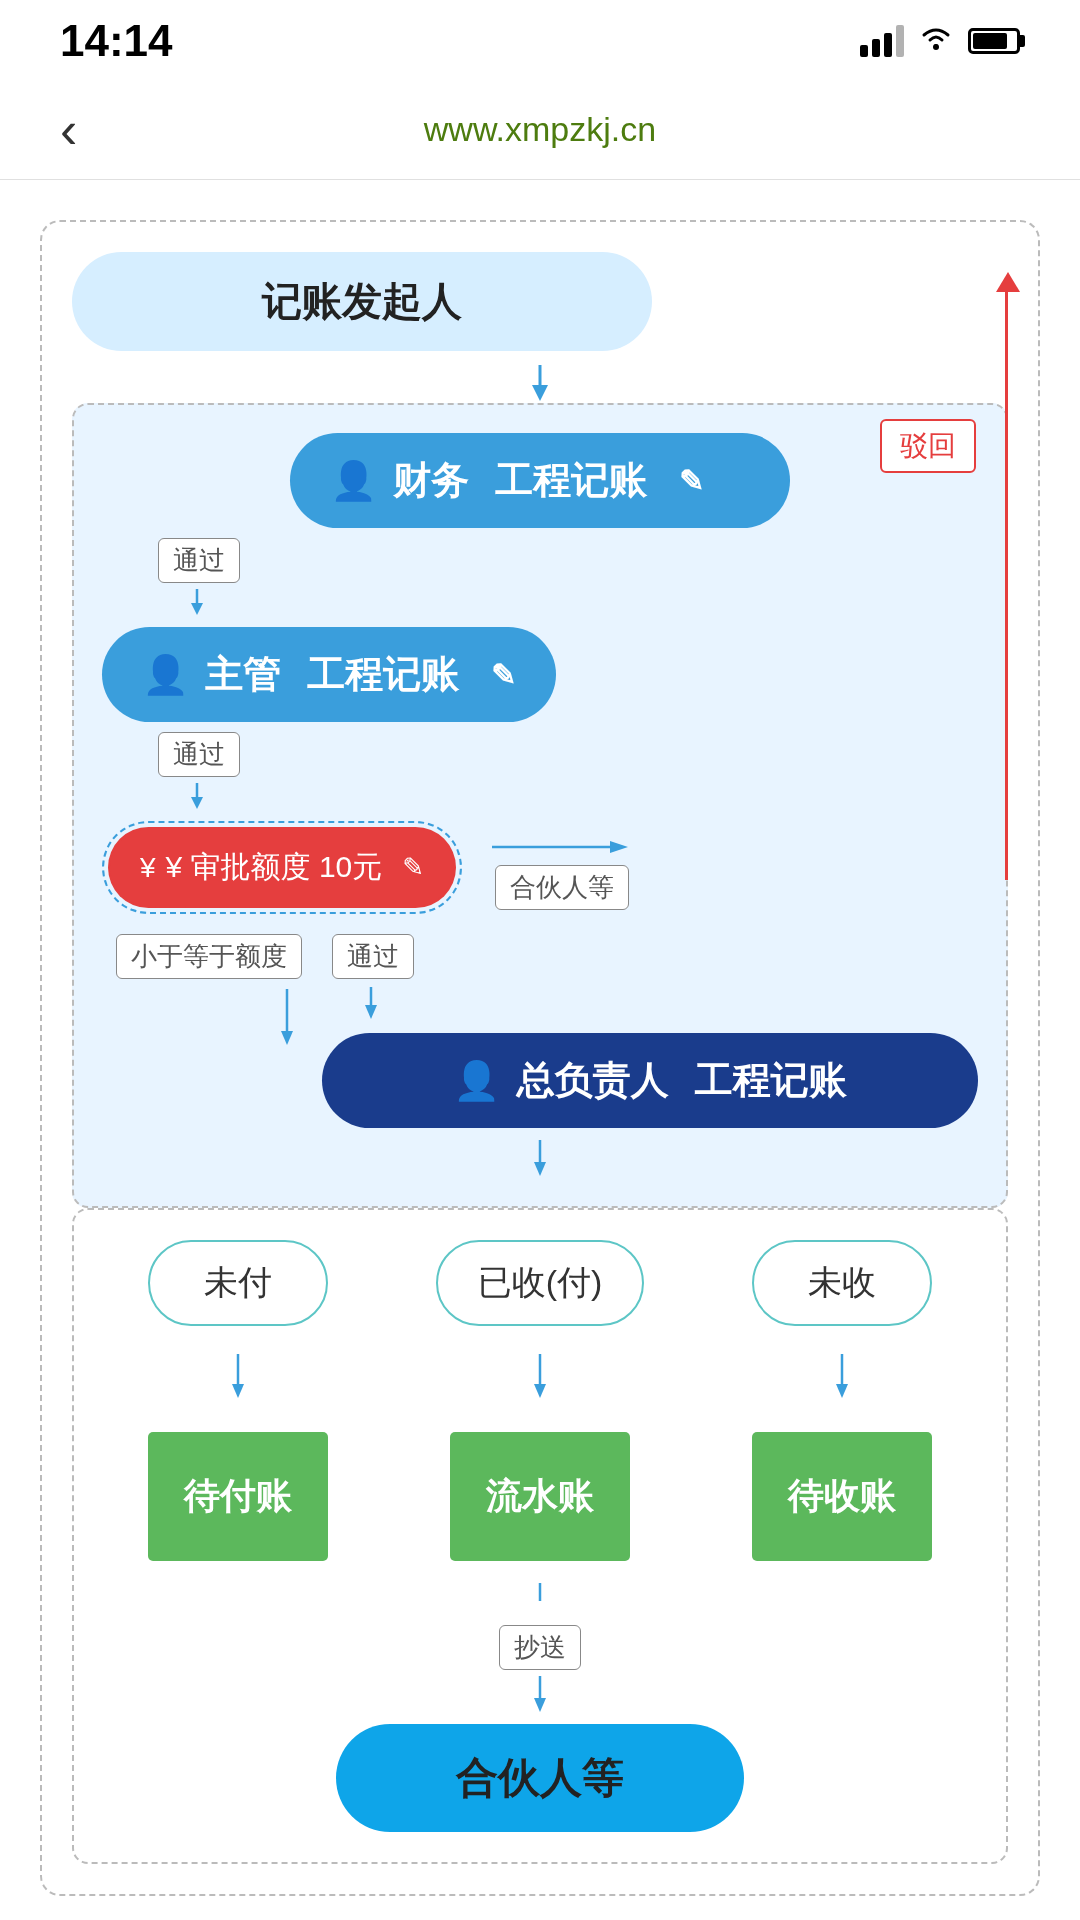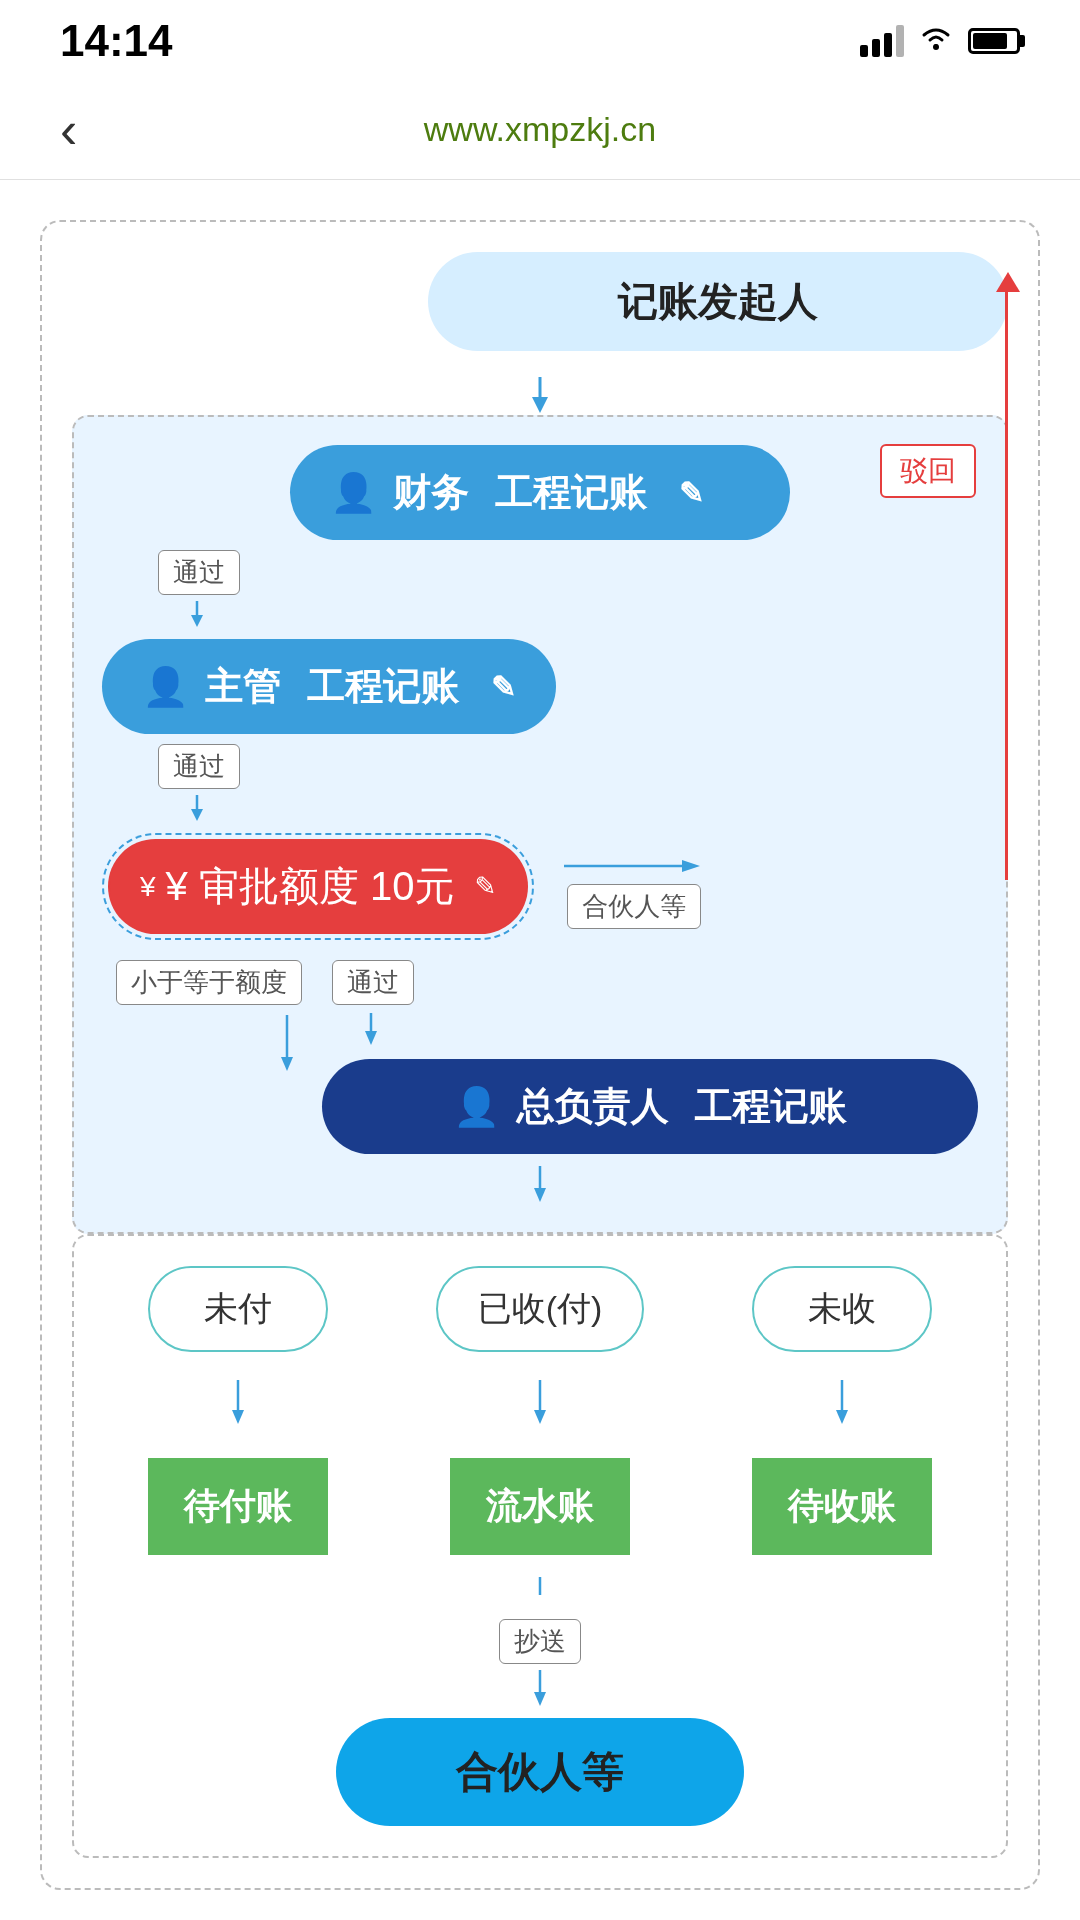--- a/index.html
+++ b/index.html
@@ -107,22 +107,22 @@
     .outer-box {
       border: 2px dashed #bbb;
       border-radius: 20px;
       padding: 30px;
       background: #fff;
     }
 
     
     .initiator-row {
       display: flex;
-      justify-content: flex-end;
-      margin-bottom: 24px;
+      justify-content: flex-start;
+      margin-bottom: 12px;
     }
     .initiator-pill {
       background: #d6eeff;
       border-radius: 60px;
       padding: 22px 100px;
       font-size: 40px;
       font-weight: 700;
       color: #222;
       min-width: 580px;
       text-align: center;
@@ -226,22 +226,22 @@
       border-radius: 60px;
       padding: 18px 40px;
       font-size: 34px;
       color: #333;
       background: #fff;
       min-width: 180px;
       text-align: center;
     }
     .output-green-box {
       background: #5cb85c;
-      border-radius: 0;
-      padding: 24px 30px;
+      border-radius: 5px;
+      padding: 40px 30px;
       font-size: 36px;
       color: #fff;
       font-weight: 600;
       min-width: 180px;
       text-align: center;
     }
 
     
     .info-row {
       display: flex;
@@ -357,21 +357,21 @@
         <svg width="30" height="30" viewBox="0 0 30 30">
           <line x1="15" y1="2" x2="15" y2="22" stroke="#3a9edc" stroke-width="2.5"></line>
           <polygon points="15,28 9,16 21,16" fill="#3a9edc"></polygon>
         </svg>
       </div>
 
       <div style="display:flex; align-items:center; gap:30px; margin-bottom:10px;">
         <div class="amount-outer">
           <div class="amount-pill">
             <span style="font-size:28px;">¥</span>
-            <span style="font-size:40px;text-align:center;">¥ 审批额度 10元</span>
+            <span style="font-size:30px;text-align:center;">¥ 审批额度 10元</span>
             <span style="margin-left:10px; font-size:26px;">✎</span>
           </div>
         </div>
         <div style="display:flex; flex-direction:column; align-items:center;">
 
           <div style="display:flex; align-items:center; margin-bottom:6px;">
             <svg width="140" height="24" viewBox="0 0 140 24">
               <line x1="0" y1="12" x2="120" y2="12" stroke="#3a9edc" stroke-width="2.5"></line>
               <polygon points="136,12 118,6 118,18" fill="#3a9edc"></polygon>
             </svg>
@@ -402,21 +402,21 @@
           </div>
 
           <div class="role-pill-dark">
             <span>👤</span>
             <span>总负责人</span>
             <span style="margin-left:10px;">工程记账</span>
           </div>
         </div>
       </div>
 
-      <div style="position:absolute; right:30px; top:27px; display:flex; flex-direction:column; align-items:center;">
+      <div style="position:absolute; right:30px; top:14px; display:flex; flex-direction:column; align-items:center;">
         <div class="reject-box">驳回</div>
 
       </div>
 
       <div style="display:flex; justify-content:center; margin-top:10px;">
         <svg width="30" height="40" viewBox="0 0 30 40">
           <line x1="15" y1="2" x2="15" y2="30" stroke="#3a9edc" stroke-width="2.5"></line>
           <polygon points="15,38 9,24 21,24" fill="#3a9edc"></polygon>
         </svg>
       </div>

